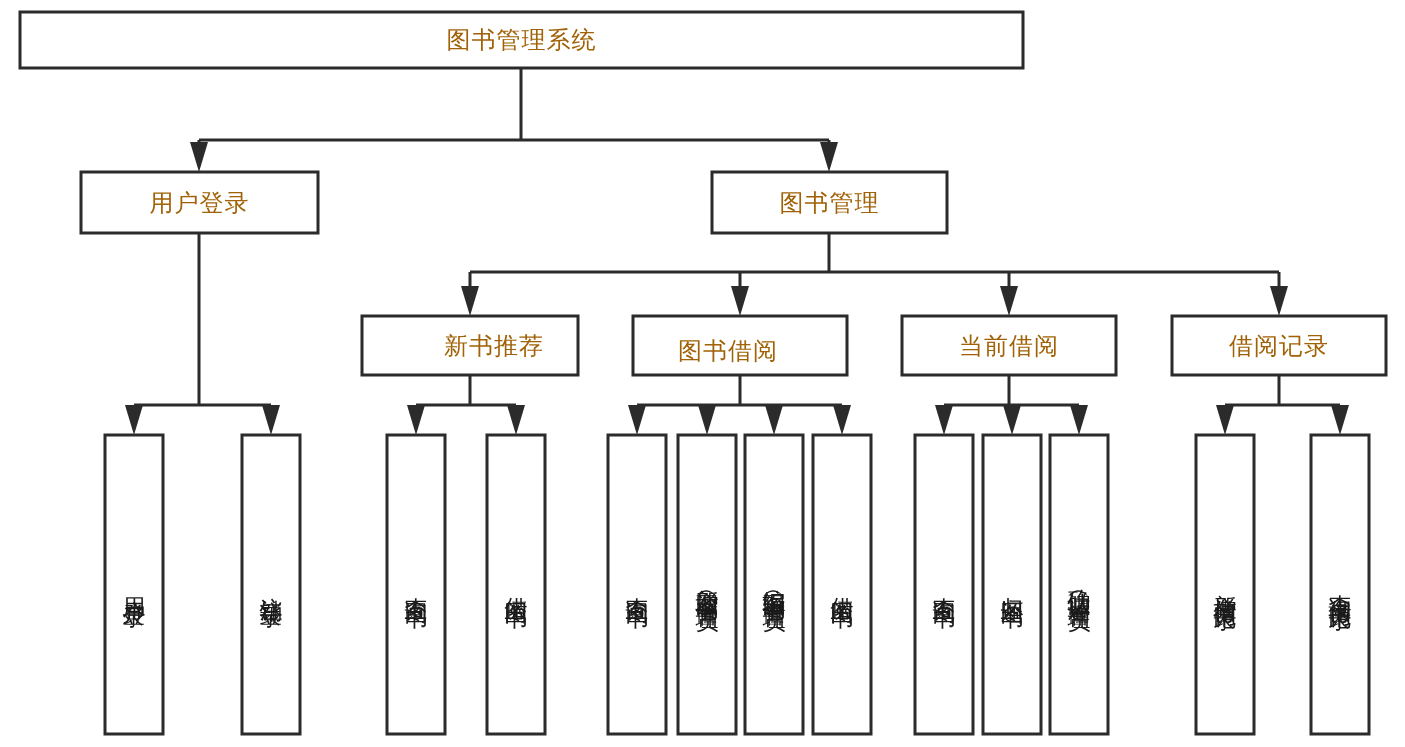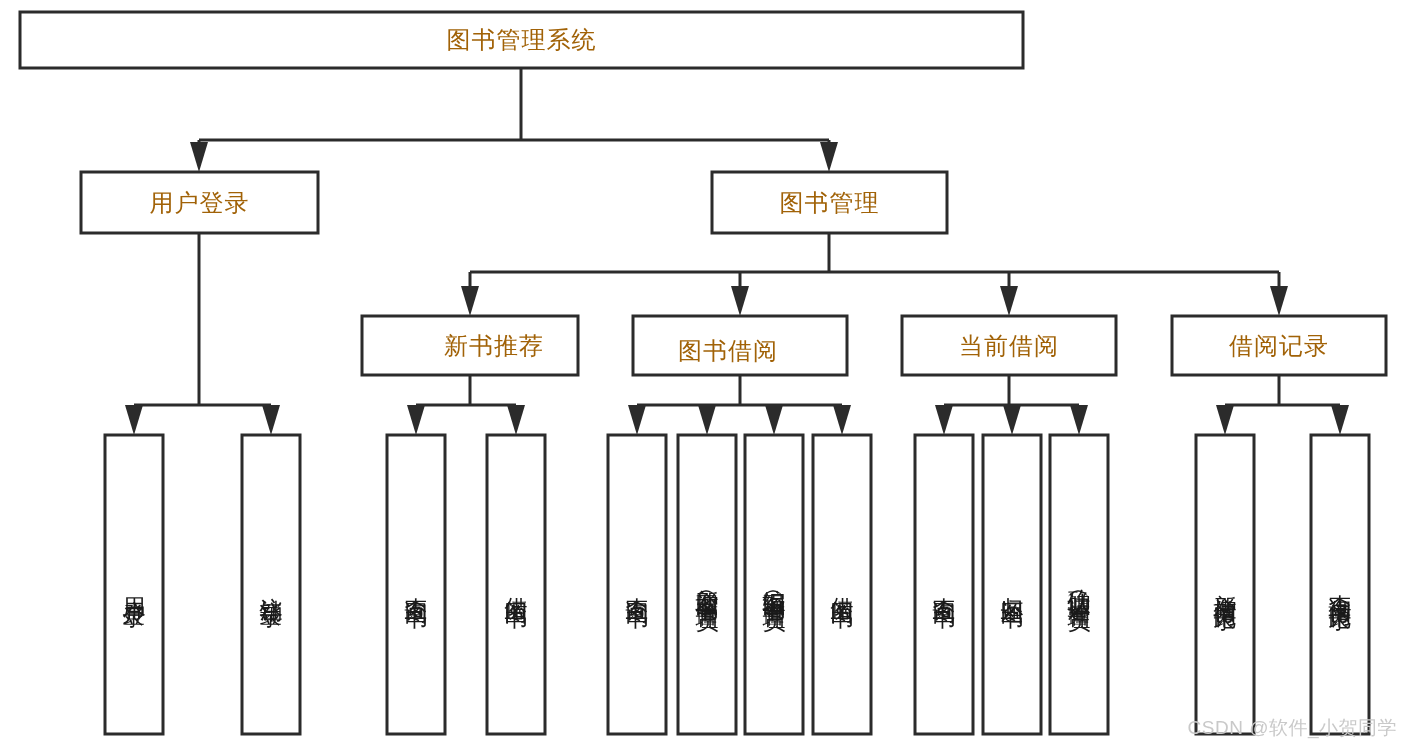--- a/index.html
+++ b/index.html
@@ -229,15 +229,14 @@
         <span class="leaf-label-text">确认归还（管理员）</span>
       </div>
       <div class="leaf-label-wrap" style="left: 1196px; top: 435px; width: 58px; height: 299px;">
         <span class="leaf-label-text">新增借阅记录</span>
       </div>
       <div class="leaf-label-wrap" style="left: 1311px; top: 435px; width: 58px; height: 299px;">
         <span class="leaf-label-text">查询借阅记录</span>
       </div>
     </div>
 
-  <div class="watermark">CSDN @软件_小贺同学</div>
 
 </div>
 
 </body></html>

